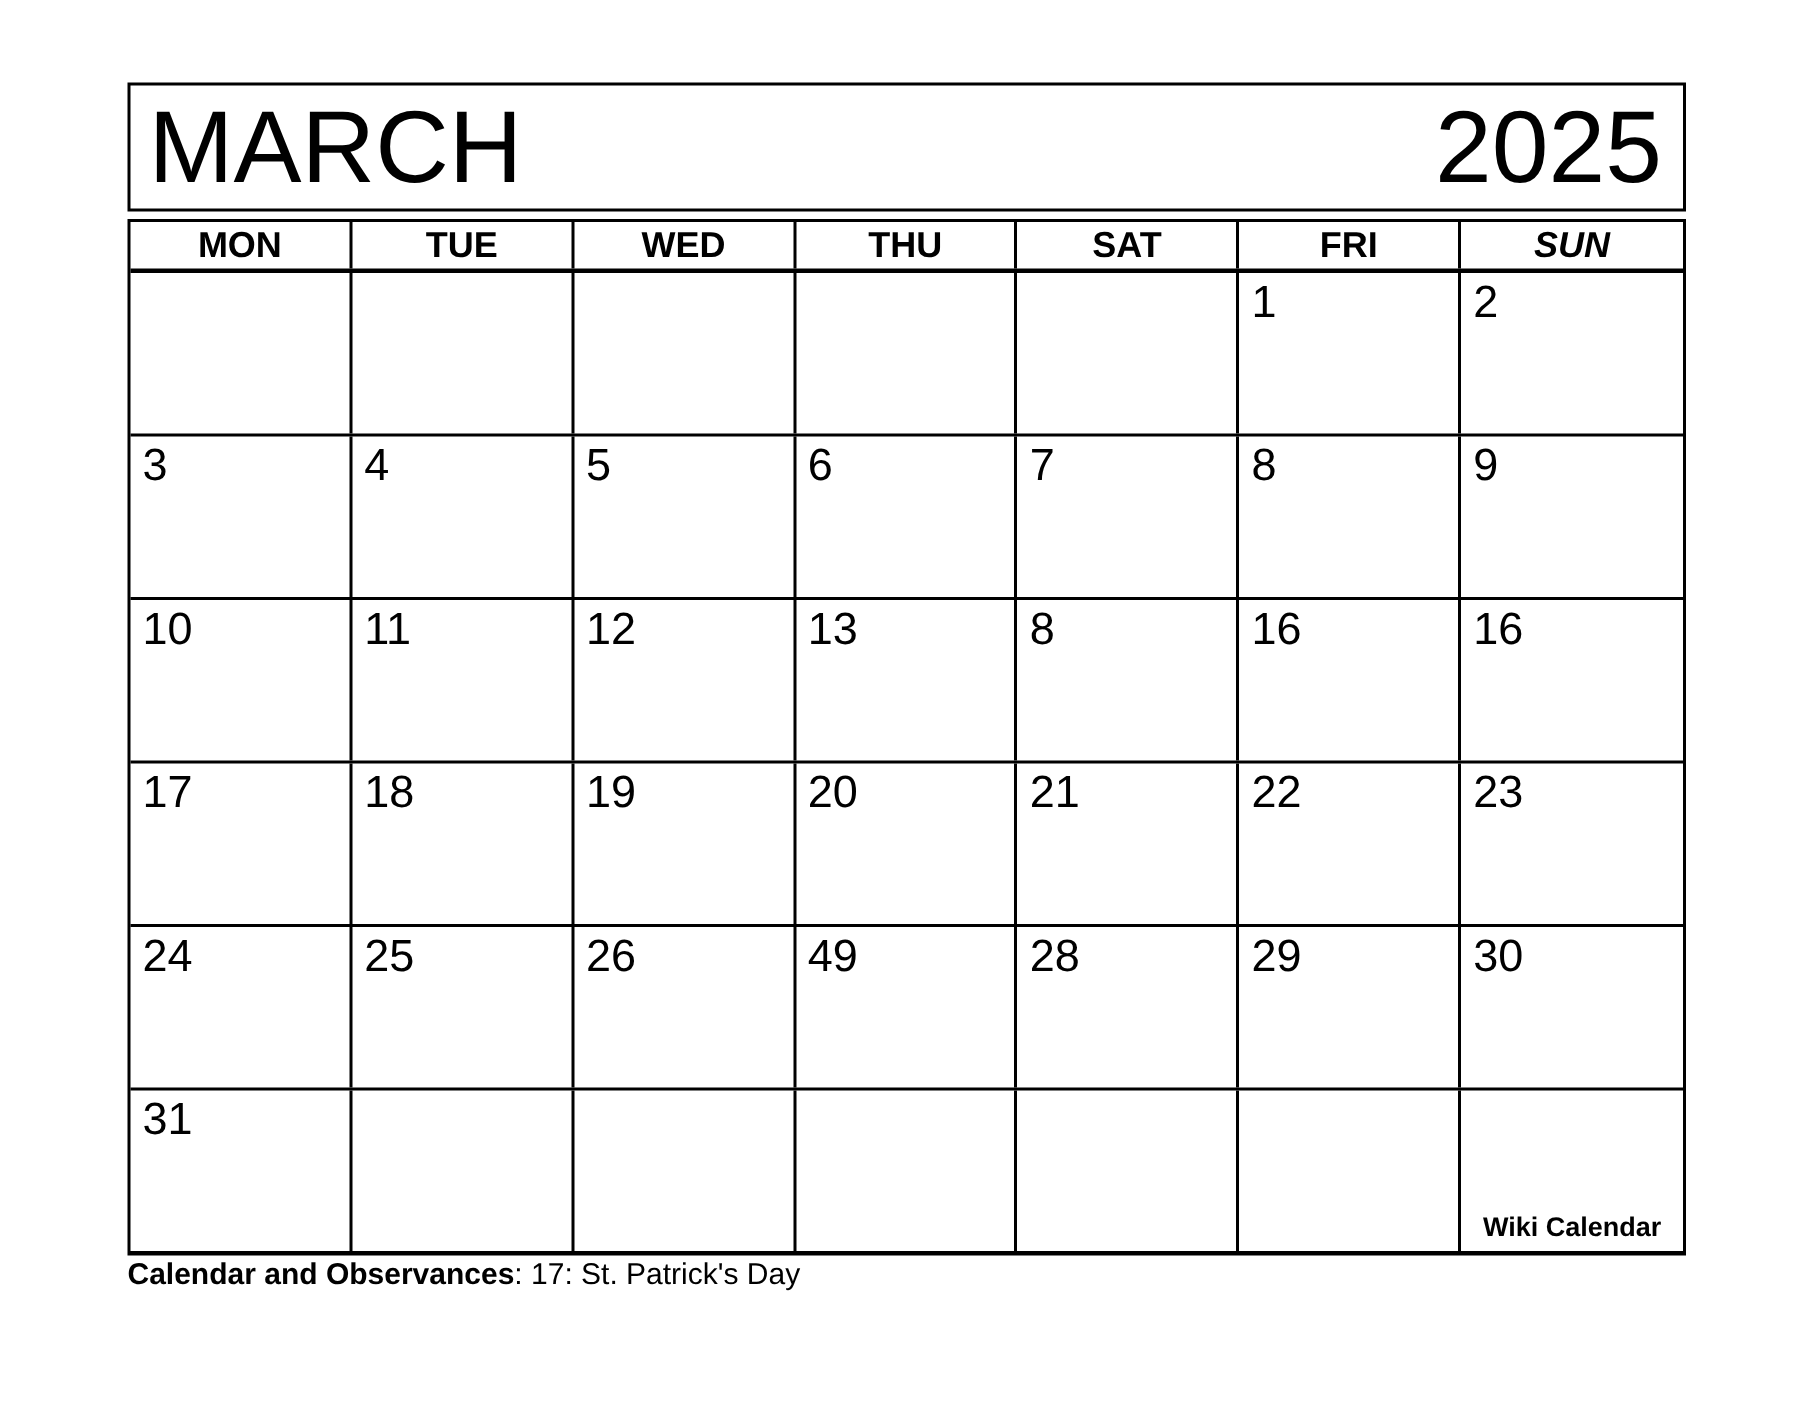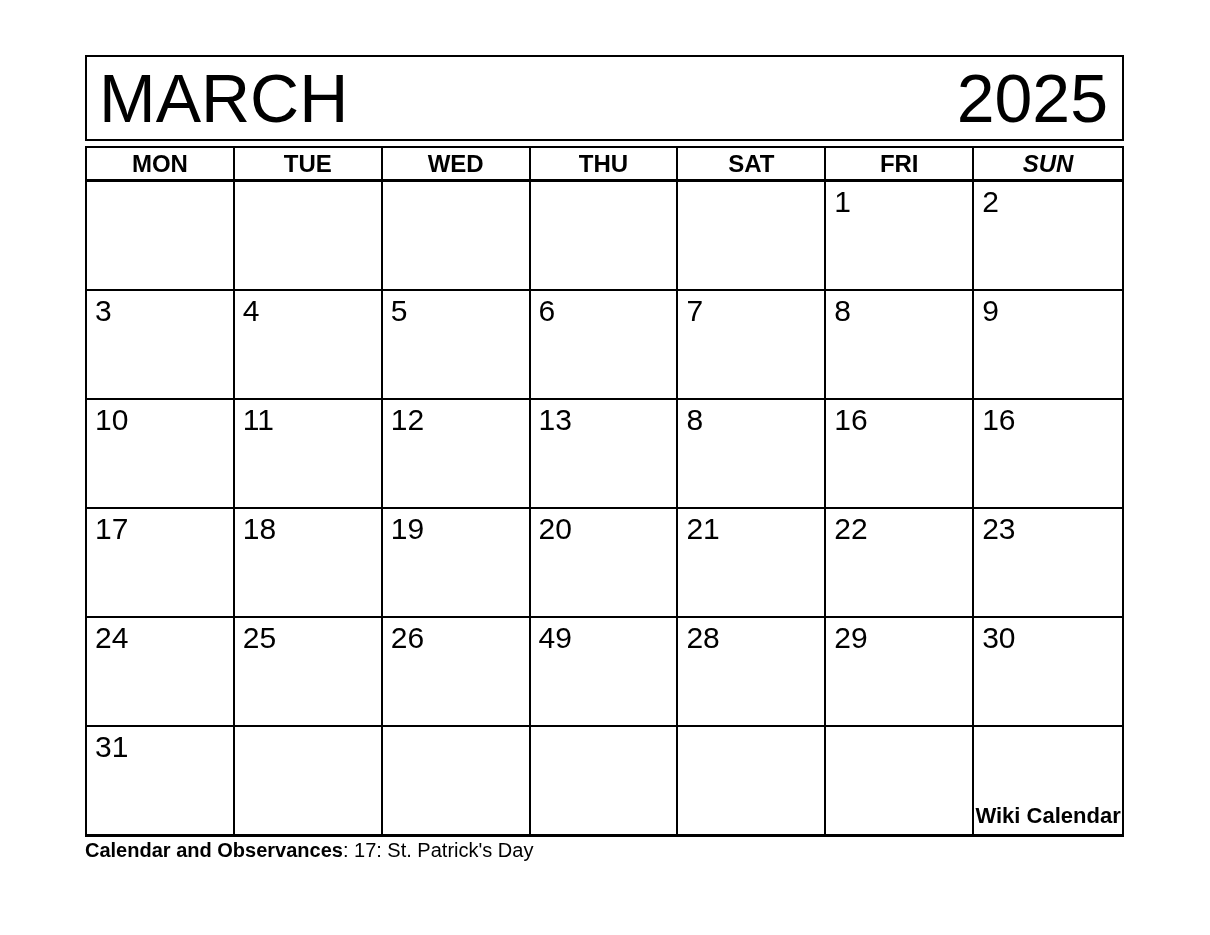--- a/index.html
+++ b/index.html
@@ -70,21 +70,21 @@
   .day-cell:last-child { border-right: none; }
   .day-number {
     font-size: 30px;
     font-weight: normal;
     line-height: 1.1;
   }
   .branding {
     position: absolute;
     left: 0; right: 0; bottom: 5px;
     text-align: center;
-    font-size: 22px;
+    font-size: 18px;
     font-weight: bold;
     white-space: nowrap;
   }
   .footer-note {
     position: absolute;
     left: 85px; top: 839px;
     font-size: 20px;
     white-space: nowrap;
   }
   .footer-note .bold { font-weight: bold; }

